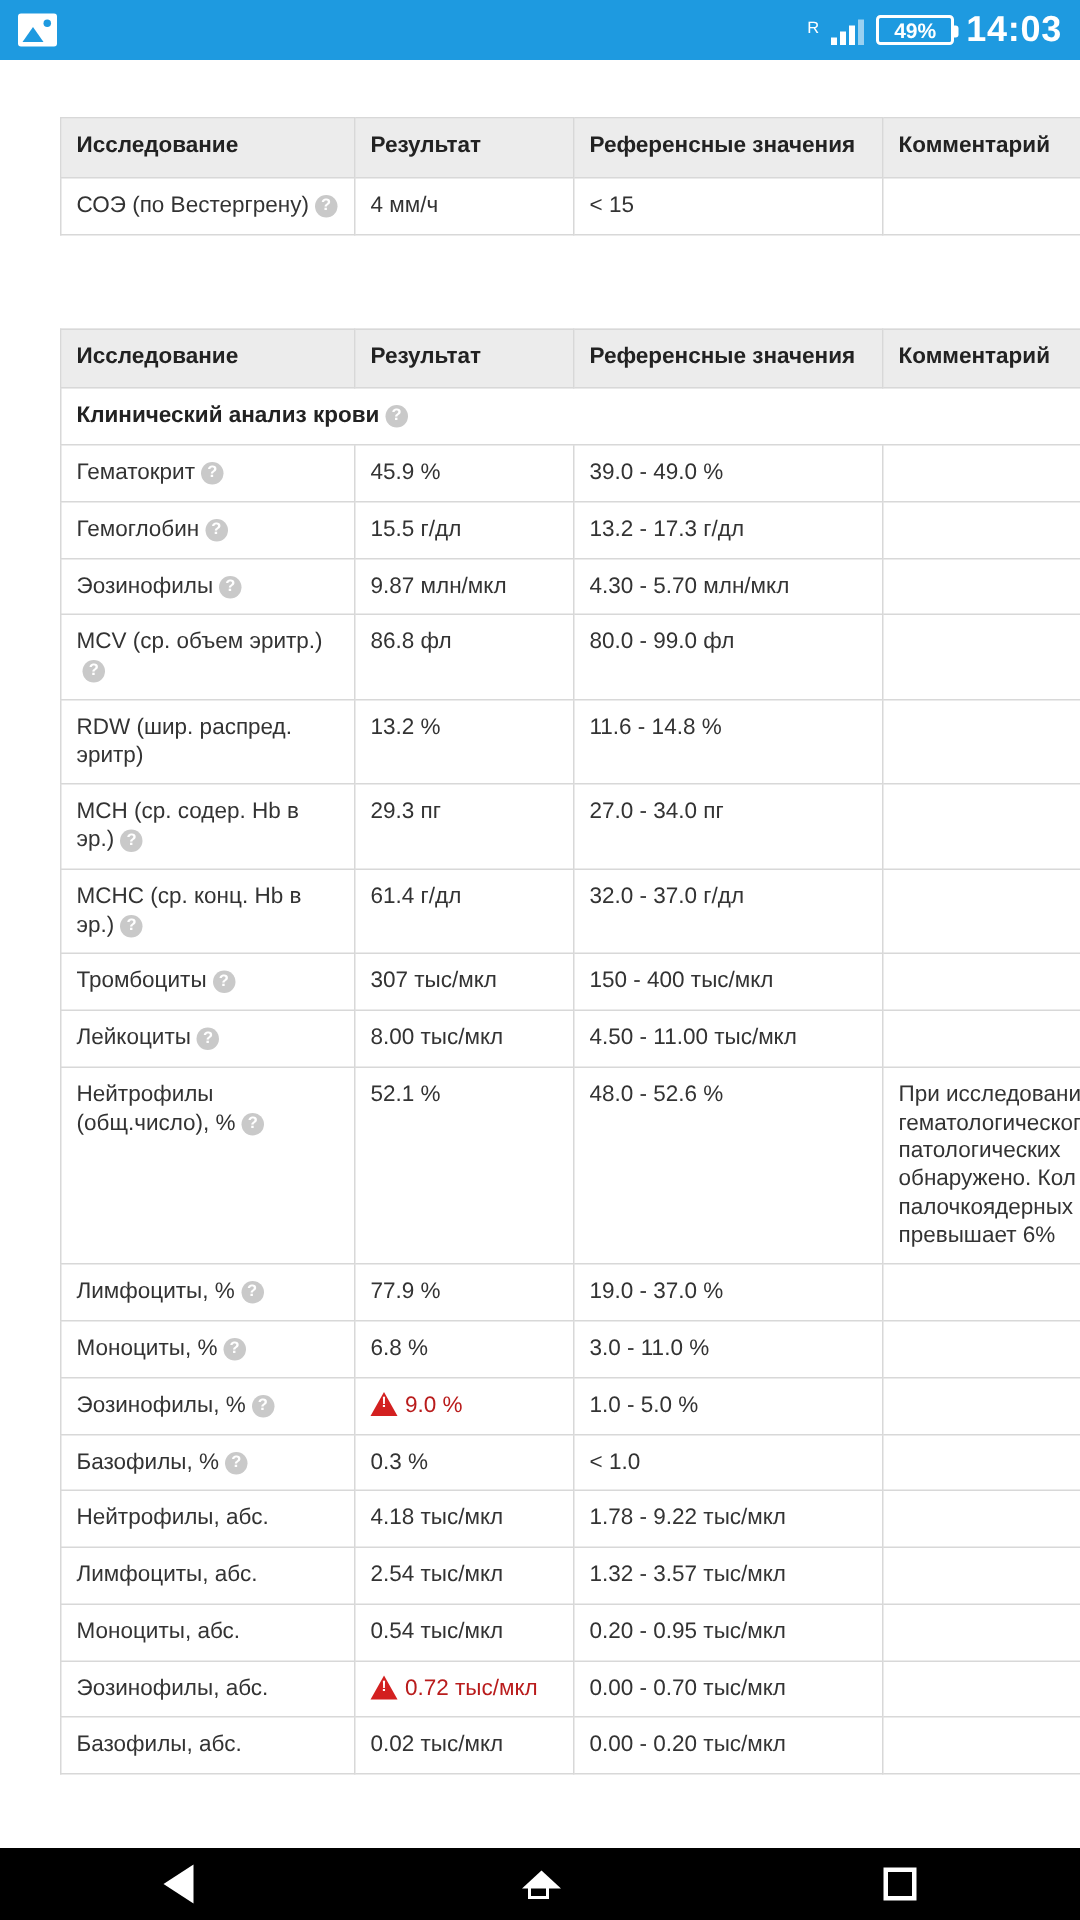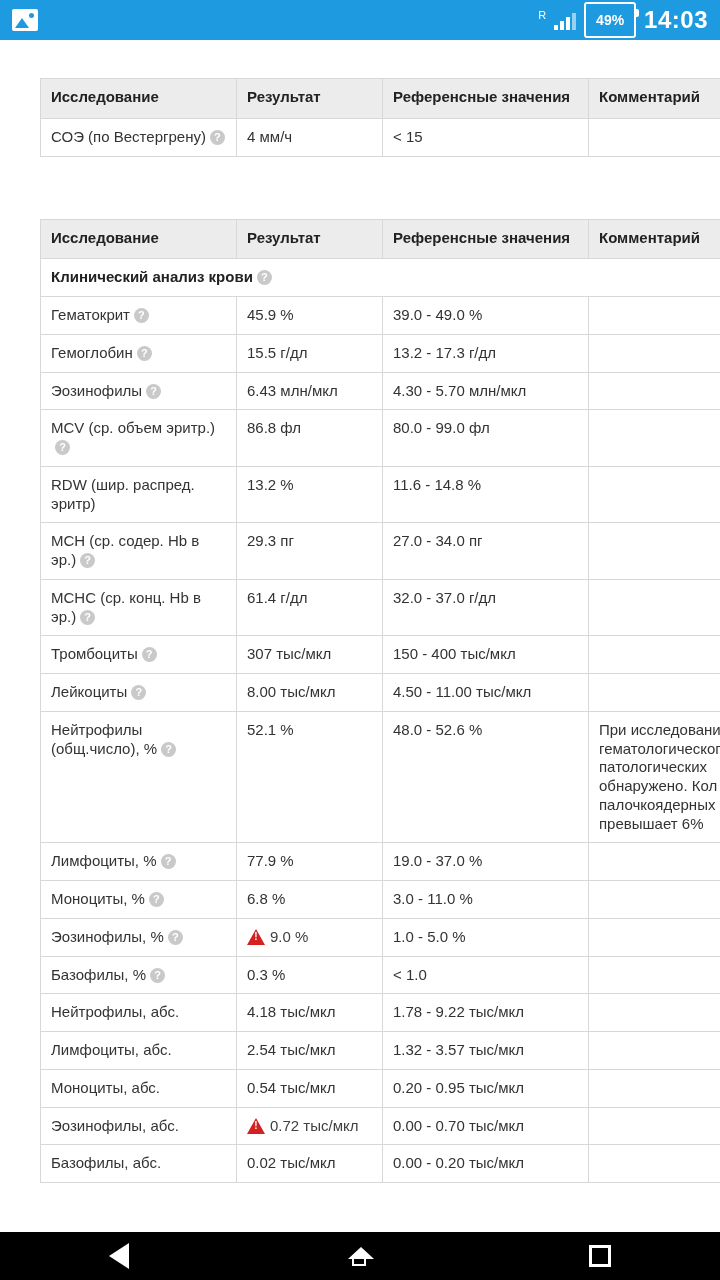--- a/index.html
+++ b/index.html
@@ -78,21 +78,21 @@
     background: #ffffff;
     display: block;
   }
   .signal span:nth-child(1) { height: 5px; }
   .signal span:nth-child(2) { height: 9px; }
   .signal span:nth-child(3) { height: 13px; }
   .signal span:nth-child(4) { height: 17px; opacity: .55; }
   .battery {
     border: 2px solid #ffffff;
     border-radius: 3px;
-    height: 36px;
+    height: 20px;
     min-width: 52px;
     display: flex;
     align-items: center;
     justify-content: center;
     font-size: 14px;
     font-weight: bold;
     position: relative;
     padding: 0 3px;
     box-sizing: border-box;
   }
@@ -166,21 +166,21 @@
     color: #ffffff;
     font-size: 11px;
     line-height: 15px;
     text-align: center;
     font-weight: bold;
     margin-left: 4px;
     vertical-align: 1px;
   }
 
   .alert-val {
-    color: #404040;
+    color: #b91c1c;
     white-space: nowrap;
   }
   .warn-tri {
     display: inline-block;
     width: 0; height: 0;
     border-left: 9px solid transparent;
     border-right: 9px solid transparent;
     border-bottom: 16px solid #d32020;
     position: relative;
     vertical-align: -3px;
@@ -323,21 +323,21 @@
           <td></td>
         </tr>
         <tr>
           <td><span>Гемоглобин</span><span class="help">?</span></td>
           <td><span>15.5 г/дл</span></td>
           <td>13.2 - 17.3 г/дл</td>
           <td></td>
         </tr>
         <tr>
           <td><span>Эозинофилы</span><span class="help">?</span></td>
-          <td><span>6.43 млн/мкл</span></td>
+          <td><span>9.87 млн/мкл</span></td>
           <td>4.30 - 5.70 млн/мкл</td>
           <td></td>
         </tr>
         <tr>
           <td><span>MCV (ср. объем эритр.)</span><span class="help">?</span></td>
           <td><span>86.8 фл</span></td>
           <td>80.0 - 99.0 фл</td>
           <td></td>
         </tr>
         <tr>

